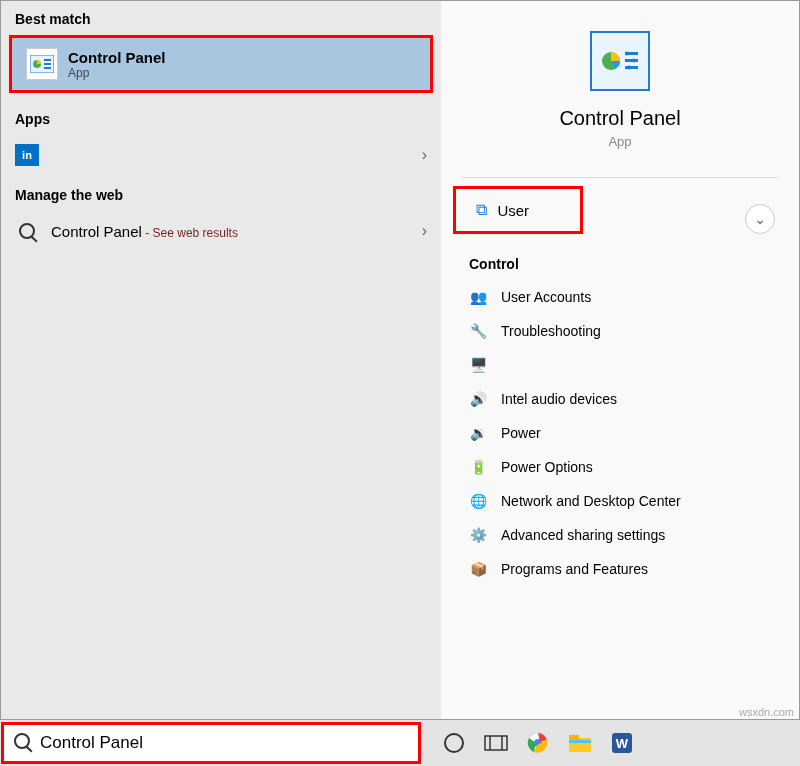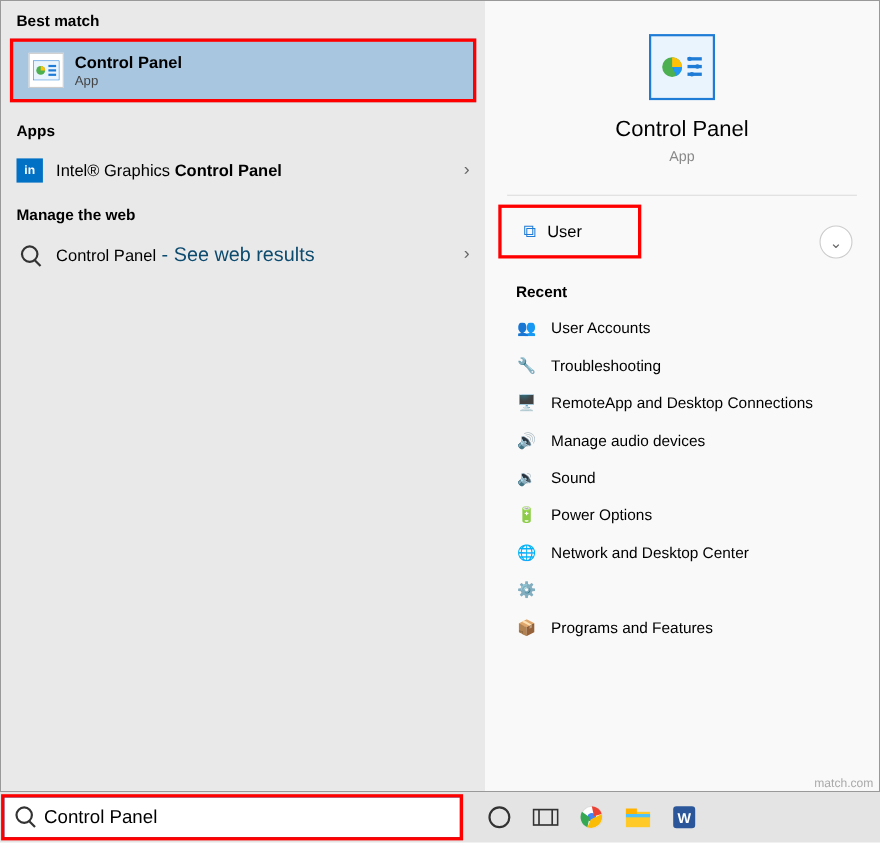--- a/index.html
+++ b/index.html
@@ -8,21 +8,21 @@
   .left { width: 440px; background: #e9e9e9; display:flex; flex-direction:column; }
   .right { flex:1; background:#f9f9f9; display:flex; flex-direction:column; }
   .section-label { font-weight:600; font-size:14px; padding:10px 14px 6px; color:#000; }
   .best-match-item { display:flex; align-items:center; background:#a8c6e0; padding:10px 14px; border:3px solid red; margin:2px 8px 8px 8px; }
   .best-match-item .icon { width:32px; height:32px; background:#fff; border:1px solid #ccc; margin-right:10px; display:flex; align-items:center; justify-content:center; }
   .best-match-item .title { font-weight:600; font-size:15px; color:#000; }
   .best-match-item .subtitle { font-size:12px; color:#444; }
   .list-row { display:flex; align-items:center; padding:10px 14px; font-size:15px; color:#000; }
   .list-row .icon { width:24px; height:24px; margin-right:12px; display:flex; align-items:center; justify-content:center; }
   .list-row .chev { margin-left:auto; color:#666; font-size:16px; }
-  .web-sub { color:#0c4a6e; font-size:18px; }
+  .web-sub { color:#7f1d1d; font-size:12px; }
   .right-header { text-align:center; padding:30px 10px 20px; }
   .big-icon { width:60px; height:60px; margin:0 auto 16px; border:2px solid #1e7bd6; background:#eaf4fc; display:flex; align-items:center; justify-content:center; position:relative; }
   .right-title { font-size:20px; color:#000; margin-bottom:4px; }
   .right-sub { font-size:13px; color:#888; }
   .divider { border-top:1px solid #ddd; margin:8px 20px 0; }
   .open-row { display:flex; align-items:center; padding:12px 20px; font-size:15px; border:3px solid red; margin:8px 12px 4px 12px; width:130px; }
   .open-row .oicon { color:#1e7bd6; margin-right:10px; font-size:16px; }
   .expand-btn { width:30px; height:30px; border:1px solid #ccc; border-radius:50%; background:#fff; display:flex; align-items:center; justify-content:center; color:#666; position:absolute; right:24px; margin-top:-34px; font-size:14px;}
   .recent-label { font-weight:600; font-size:14px; padding:18px 28px 8px; }
   .recent-item { display:flex; align-items:center; padding:7px 28px; font-size:14px; color:#000; }
@@ -60,21 +60,20 @@
         <div class="title">Control Panel</div>
         <div class="subtitle">App</div>
       </div>
     </div>
 
     <div class="section-label">Apps</div>
     <div class="list-row">
       <div class="icon">
           <div class="intel-ico">in</div>
         </div>
-      <span><span>Intel® Graphics </span><b>Control Panel</b></span>
       <span class="chev">›</span>
     </div>
 
     <div class="section-label">Manage the web</div>
     <div class="list-row">
       <div class="icon">
           <span class="mag"></span>
         </div>
       <span><span>Control Panel</span><span class="web-sub"> - See web results</span></span>
       <span class="chev">›</span>
@@ -103,51 +102,51 @@
     <div class="divider"></div>
 
     <div style="position:relative">
       <div class="open-row">
         <span class="oicon">⧉</span>
         <span>User</span>
       </div>
       <div class="expand-btn">⌄</div>
     </div>
 
-    <div class="recent-label">Recent</div>
+    <div class="recent-label">Control</div>
     <div class="recent-item">
         <span class="ricon">👥</span>
         <span>User Accounts</span>
       </div>
     <div class="recent-item">
         <span class="ricon">🔧</span>
         <span>Troubleshooting</span>
       </div>
     <div class="recent-item">
         <span class="ricon">🖥️</span>
-        <span>RemoteApp and Desktop Connections</span>
       </div>
     <div class="recent-item">
         <span class="ricon">🔊</span>
-        <span>Manage audio devices</span>
+        <span>Intel audio devices</span>
       </div>
     <div class="recent-item">
         <span class="ricon">🔉</span>
-        <span>Sound</span>
+        <span>Power</span>
       </div>
     <div class="recent-item">
         <span class="ricon">🔋</span>
         <span>Power Options</span>
       </div>
     <div class="recent-item">
         <span class="ricon">🌐</span>
         <span>Network and Desktop Center</span>
       </div>
     <div class="recent-item">
         <span class="ricon">⚙️</span>
+        <span>Advanced sharing settings</span>
       </div>
     <div class="recent-item">
         <span class="ricon">📦</span>
         <span>Programs and Features</span>
       </div>
   </div>
 </div>
 
 <div class="taskbar">
   <div class="search-box">
@@ -185,13 +184,13 @@
       </div>
     <div class="tb-icon">
         <svg width="24" height="24">
           <rect x="2" y="2" width="20" height="20" rx="3" fill="#2b579a"></rect>
           <text x="12" y="17" font-size="13" fill="#fff" text-anchor="middle" font-weight="bold">W</text>
         </svg>
       </div>
   </div>
 </div>
 
-<div class="watermark">match.com</div>
+<div class="watermark">wsxdn.com</div>
 
 </body></html>

